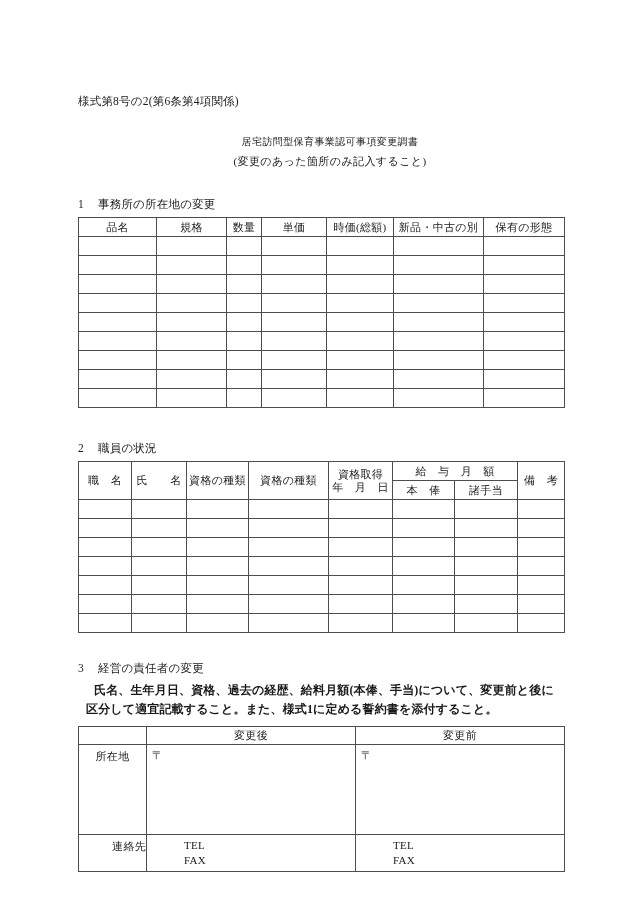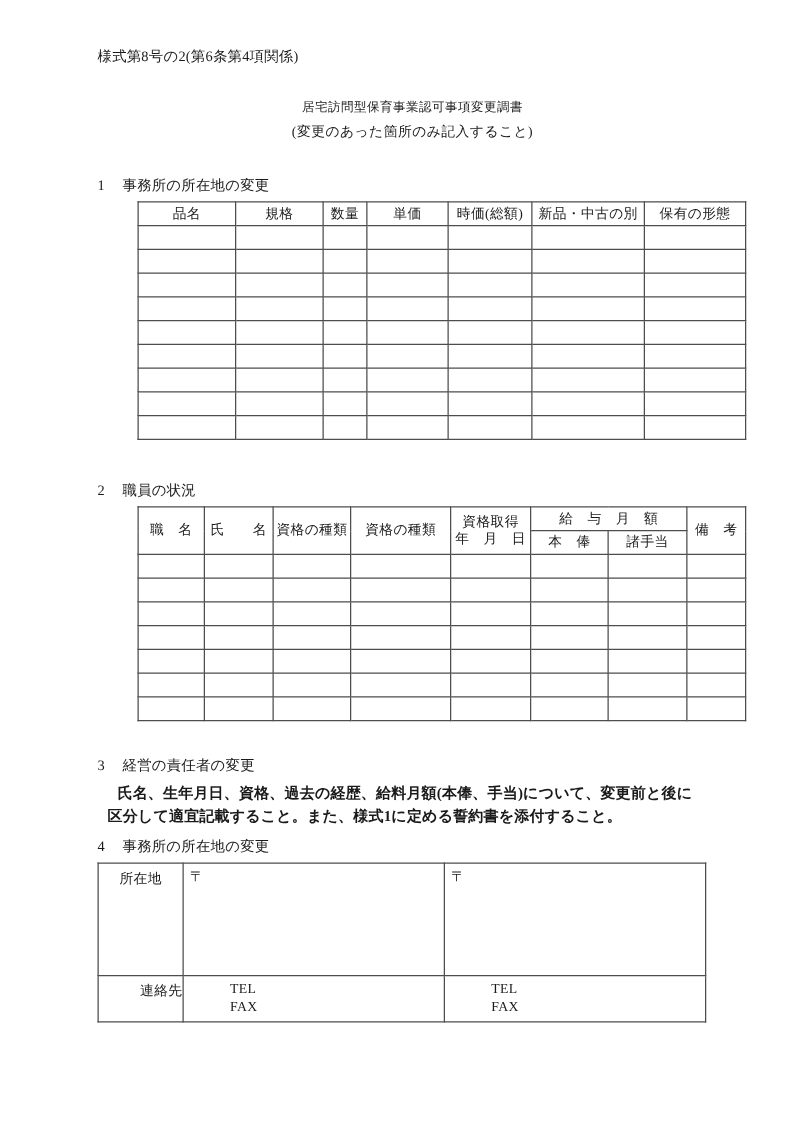--- a/index.html
+++ b/index.html
@@ -10,25 +10,25 @@
   body {
     width: 630px;
     height: 915px;
     font-family: "Liberation Serif", "DejaVu Serif", serif;
     color: #1a1a1a;
     position: relative;
     overflow: hidden;
   }
   .page {
     position: absolute;
-    left: 0; top: 0;
+    left: 0; top: 16px;
     width: 630px;
     height: 756px;
     box-sizing: border-box;
-    padding: 38px 66px 0 78px;
+    padding: 78px 66px 0 78px;
   }
   .form-code {
     font-size: 11.5px;
     letter-spacing: 0.2px;
     margin: 0 0 26px 0;
   }
   .title-block {
     text-align: center;
     margin: 0 0 28px 0;
     padding-left: 18px;
@@ -57,21 +57,20 @@
     width: 20px;
   }
   .gap-after-t1 { height: 27px; }
   .gap-after-t2 { height: 22px; }
 
   table.grid {
     border-collapse: collapse;
     width: 486px;
     table-layout: fixed;
     font-size: 11px;
-    margin-left: 32px;
   }
   table.grid th,
   table.grid td {
     border: 1px solid #4d4d4d;
     padding: 0;
     text-align: center;
     vertical-align: middle;
     font-weight: normal;
     font-size: 11px;
     letter-spacing: 0.3px;
@@ -374,29 +373,33 @@
 
   <div class="section">
     <div class="section-heading"><span class="sec-num">3</span><span>経営の責任者の変更</span></div>
     <div class="para">
       <span class="indent1">氏名、生年月日、資格、過去の経歴、給料月額(本俸、手当)について、変更前と後に</span>
       <span class="indent2">区分して適宜記載すること。また、様式1に定める誓約書を添付すること。</span>
     </div>
   </div>
 
   <div class="section">
-    <div class="section-heading"><span class="sec-num">4</span><span>事務所の所在地の変更</span></div>
 
     <table class="t4">
       <colgroup>
           <col class="e1">
           <col class="e2">
           <col class="e3">
         </colgroup>
       <tbody>
+        <tr>
+          <td class="hdr-cell"></td>
+          <td class="hdr-cell">変更後</td>
+          <td class="hdr-cell">変更前</td>
+        </tr>
         <tr>
           <td class="label-cell">所在地</td>
           <td class="addr-cell"><span class="postal">〒</span></td>
           <td class="addr-cell"><span class="postal">〒</span></td>
         </tr>
         <tr>
           <td class="contact-label">連絡先</td>
           <td class="contact-cell">
             <span class="tel-line">TEL</span>
             <span class="tel-line">FAX</span>

